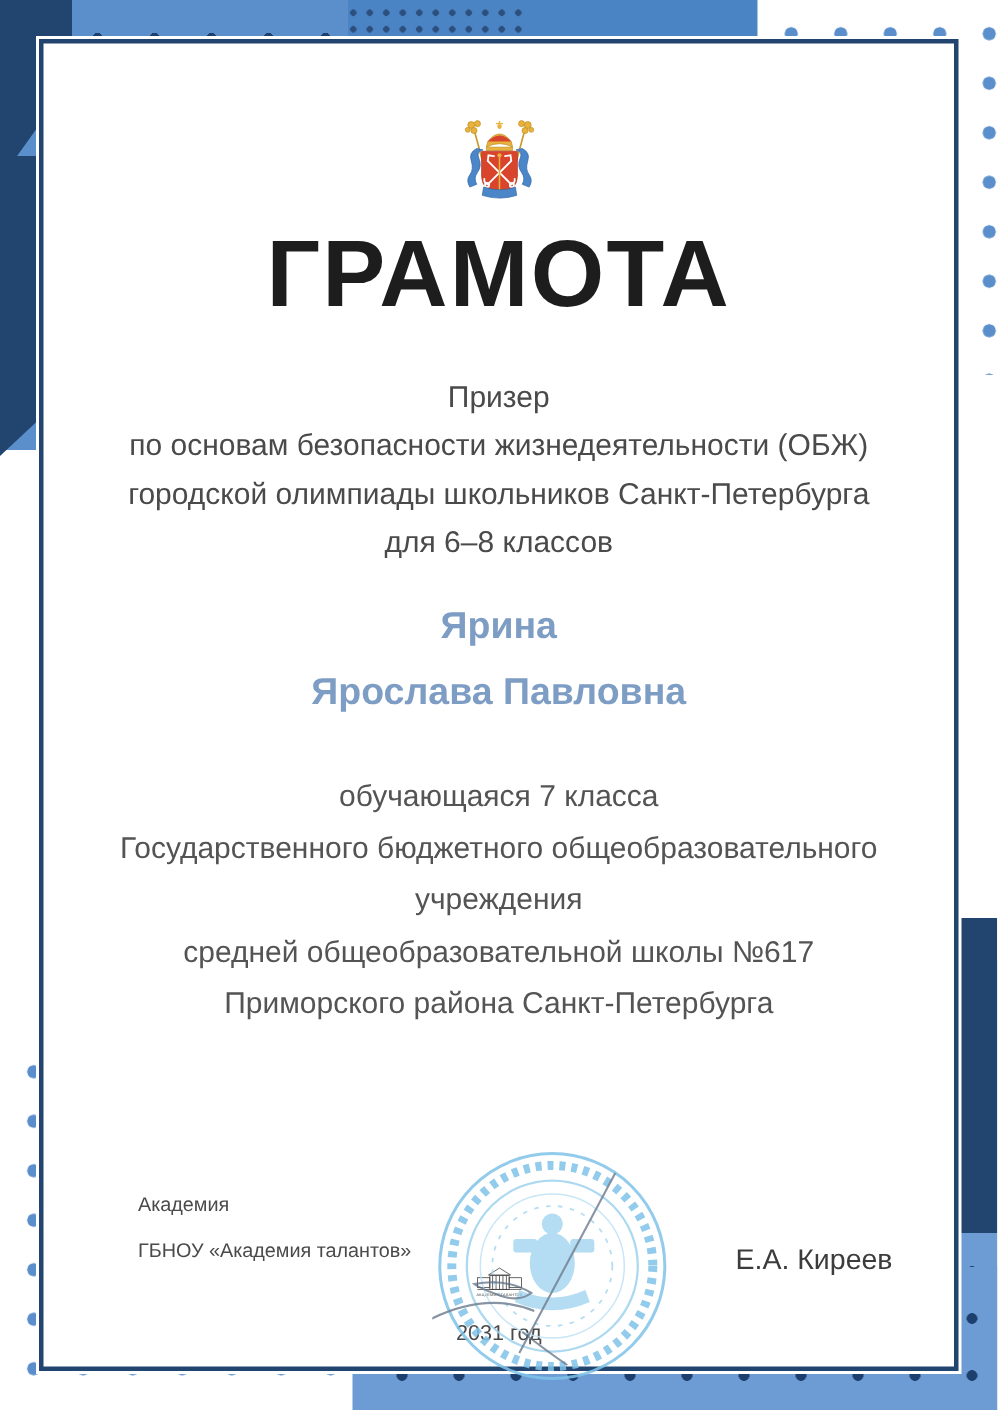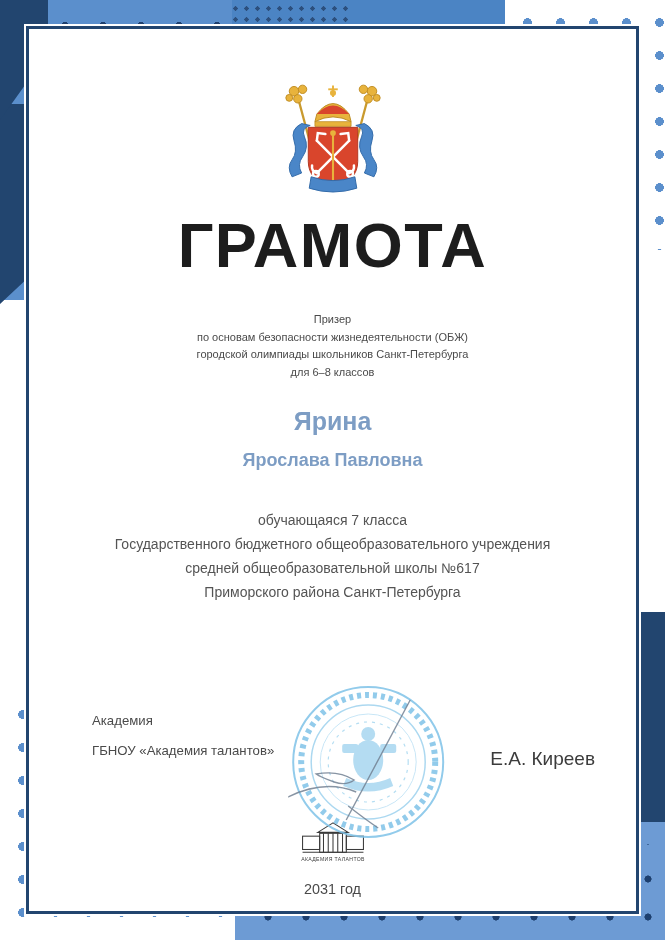--- a/index.html
+++ b/index.html
@@ -178,38 +178,38 @@
     margin-top: 18px;
     font-size: 63px;
     font-weight: 700;
     letter-spacing: 1.5px;
     color: #1d1d1d;
     line-height: 1;
   }
 
   .award-block {
     margin-top: 34px;
-    font-size: 11px;
+    font-size: 20px;
     color: #4a4a4a;
     line-height: 1.62;
     font-weight: 400;
   }
 
   .recipient {
     margin-top: 21px;
     color: #7d9dc4;
     font-weight: 700;
     line-height: 1.5;
   }
   .recipient .surname { font-size: 25px; display: block; }
-  .recipient .given   { font-size: 18px; display: block; margin-top: 6px; }
+  .recipient .given   { font-size: 25px; display: block; margin-top: 6px; }
 
   .school-block {
     margin-top: 34px;
-    font-size: 14px;
+    font-size: 20px;
     color: #545454;
     line-height: 1.72;
     font-weight: 400;
   }
 
   
   .sig-area {
     position: relative;
     width: 100%;
     margin-top: 96px;

